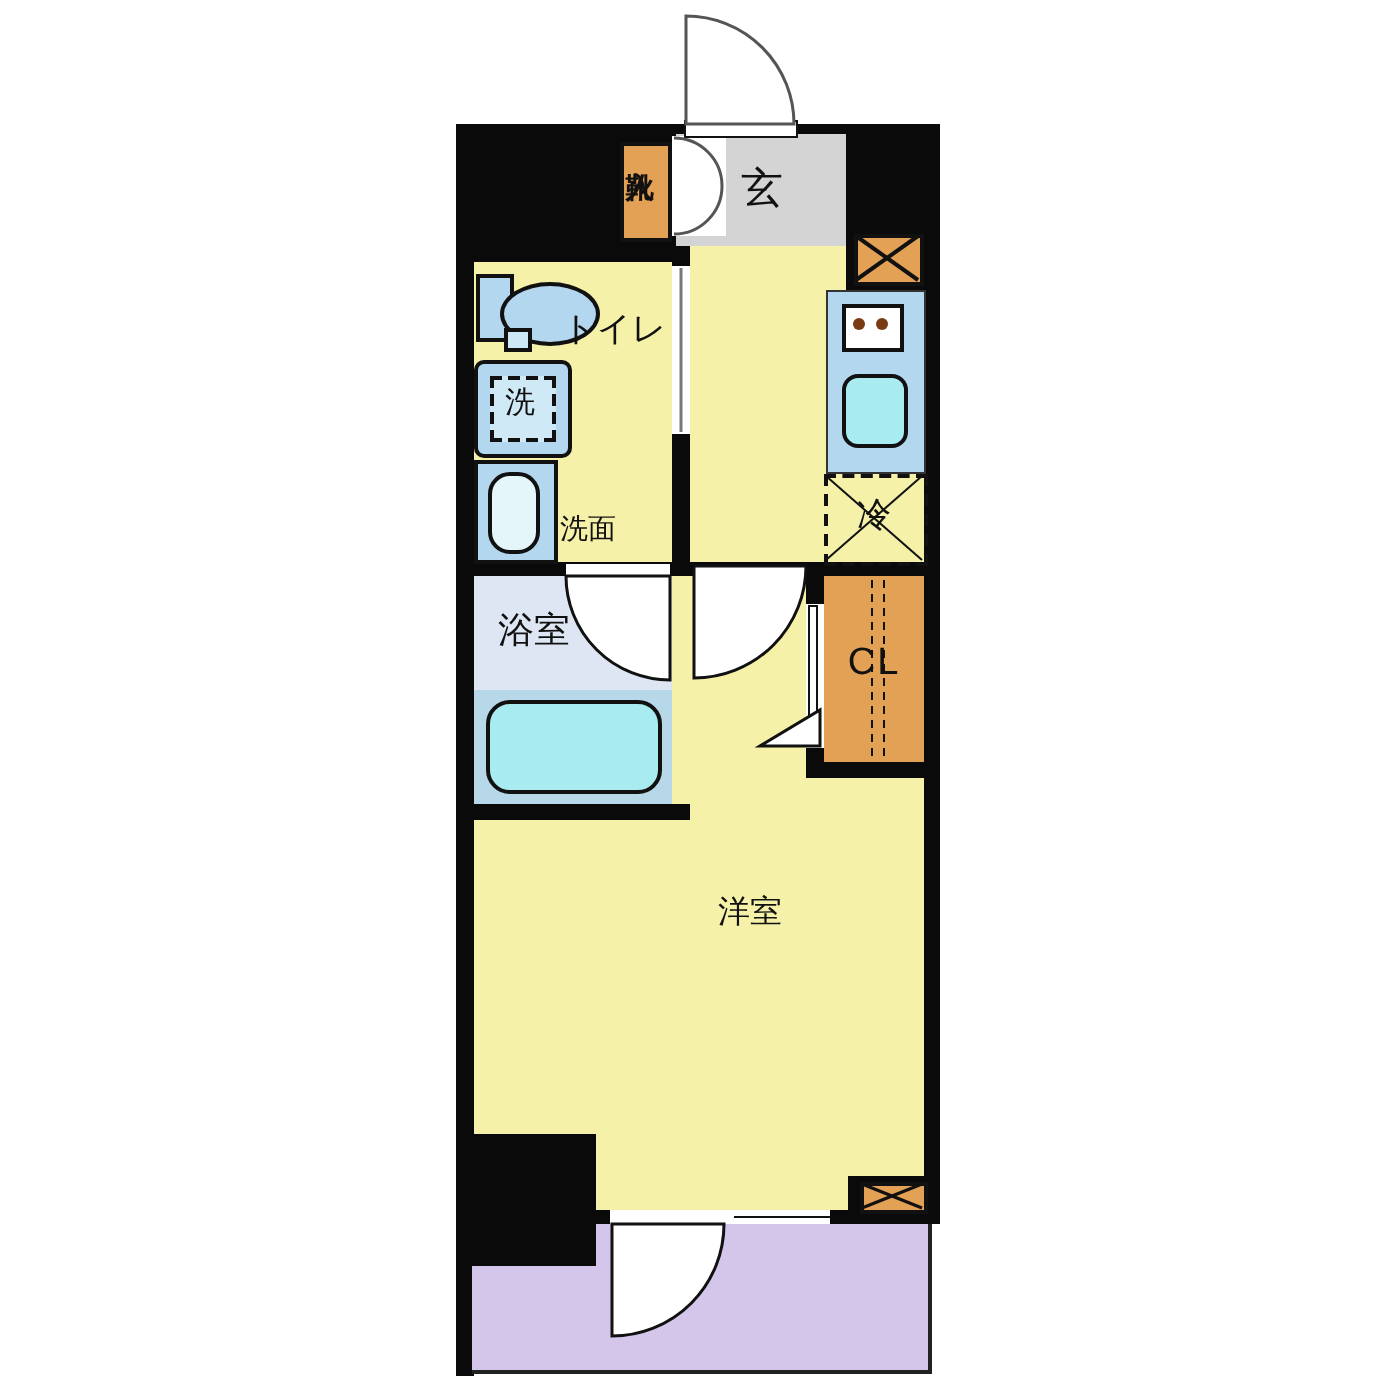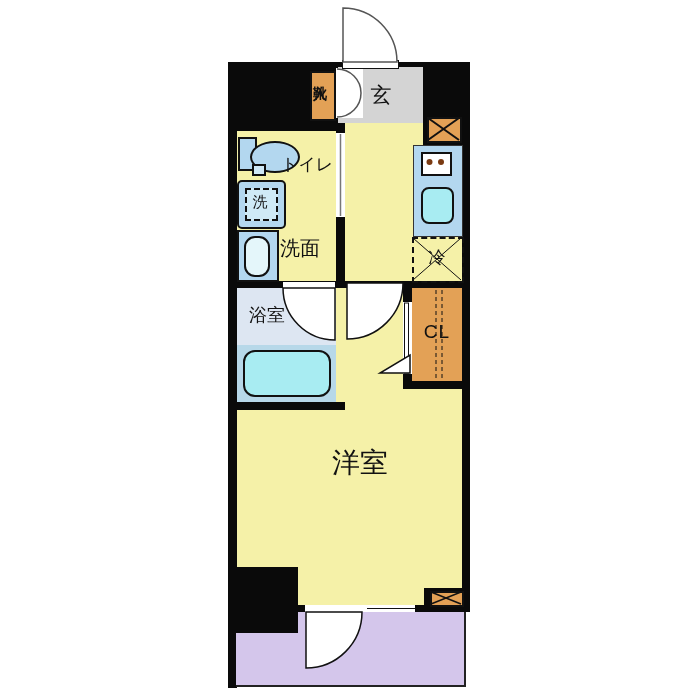--- a/index.html
+++ b/index.html
@@ -100,19 +100,19 @@
     <line x1="413" y1="238" x2="461" y2="280" stroke="#111" stroke-width="1"></line>
     <line x1="461" y1="238" x2="413" y2="280" stroke="#111" stroke-width="1"></line>
     <circle cx="429.5" cy="162" r="3" fill="#7a3a12"></circle>
     <circle cx="441" cy="162" r="3" fill="#7a3a12"></circle>
   </svg>
 
   <div class="label" style="left:362px;top:83px;width:38px;font-size:21px;">玄</div>
   <div class="label vtext" style="left:312px;top:75px;font-size:14px;font-weight:bold;">靴入</div>
   <div class="label" style="left:281px;top:156px;font-size:17px;">トイレ</div>
   <div class="label" style="left:245px;top:194px;width:30px;font-size:15px;">洗</div>
-  <div class="label" style="left:280px;top:237px;font-size:20px;">洗面</div>
+  <div class="label" style="left:280px;top:257px;font-size:14px;">洗面</div>
   <div class="label" style="left:249px;top:306px;font-size:18px;">浴室</div>
   <div class="label" style="left:422px;top:249px;width:30px;font-size:17px;">冷</div>
   <div class="label" style="left:417px;top:322px;width:40px;font-size:19px;letter-spacing:1px;">CL</div>
-  <div class="label" style="left:310px;top:448px;width:100px;font-size:28px;">洋室</div>
+  <div class="label" style="left:325px;top:448px;width:100px;font-size:16px;">洋室</div>
 
 </div>
 
 </body></html>

